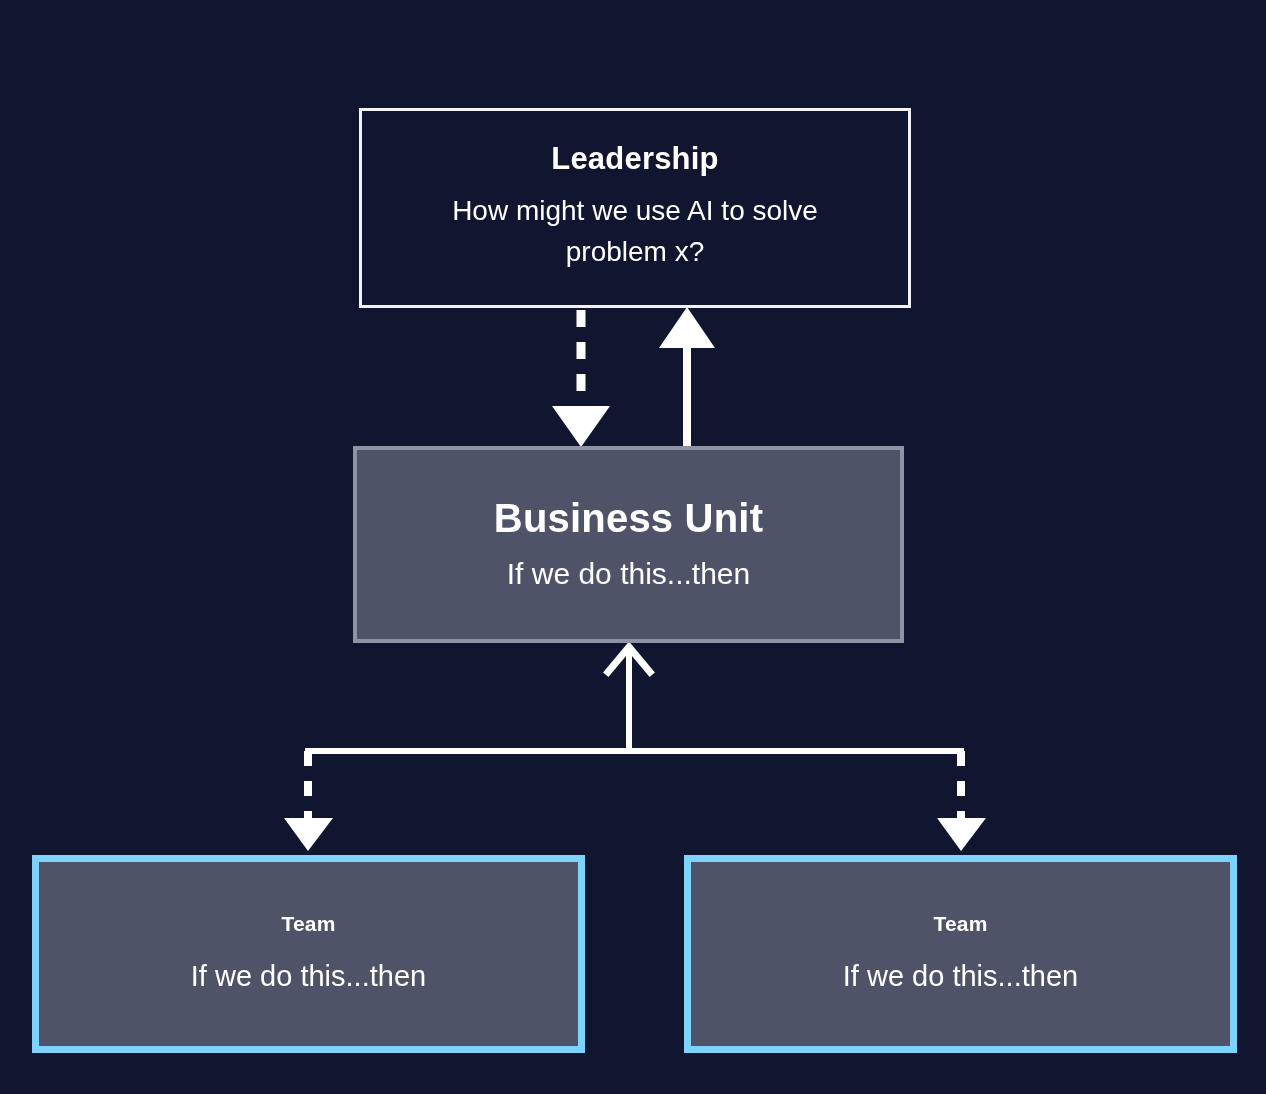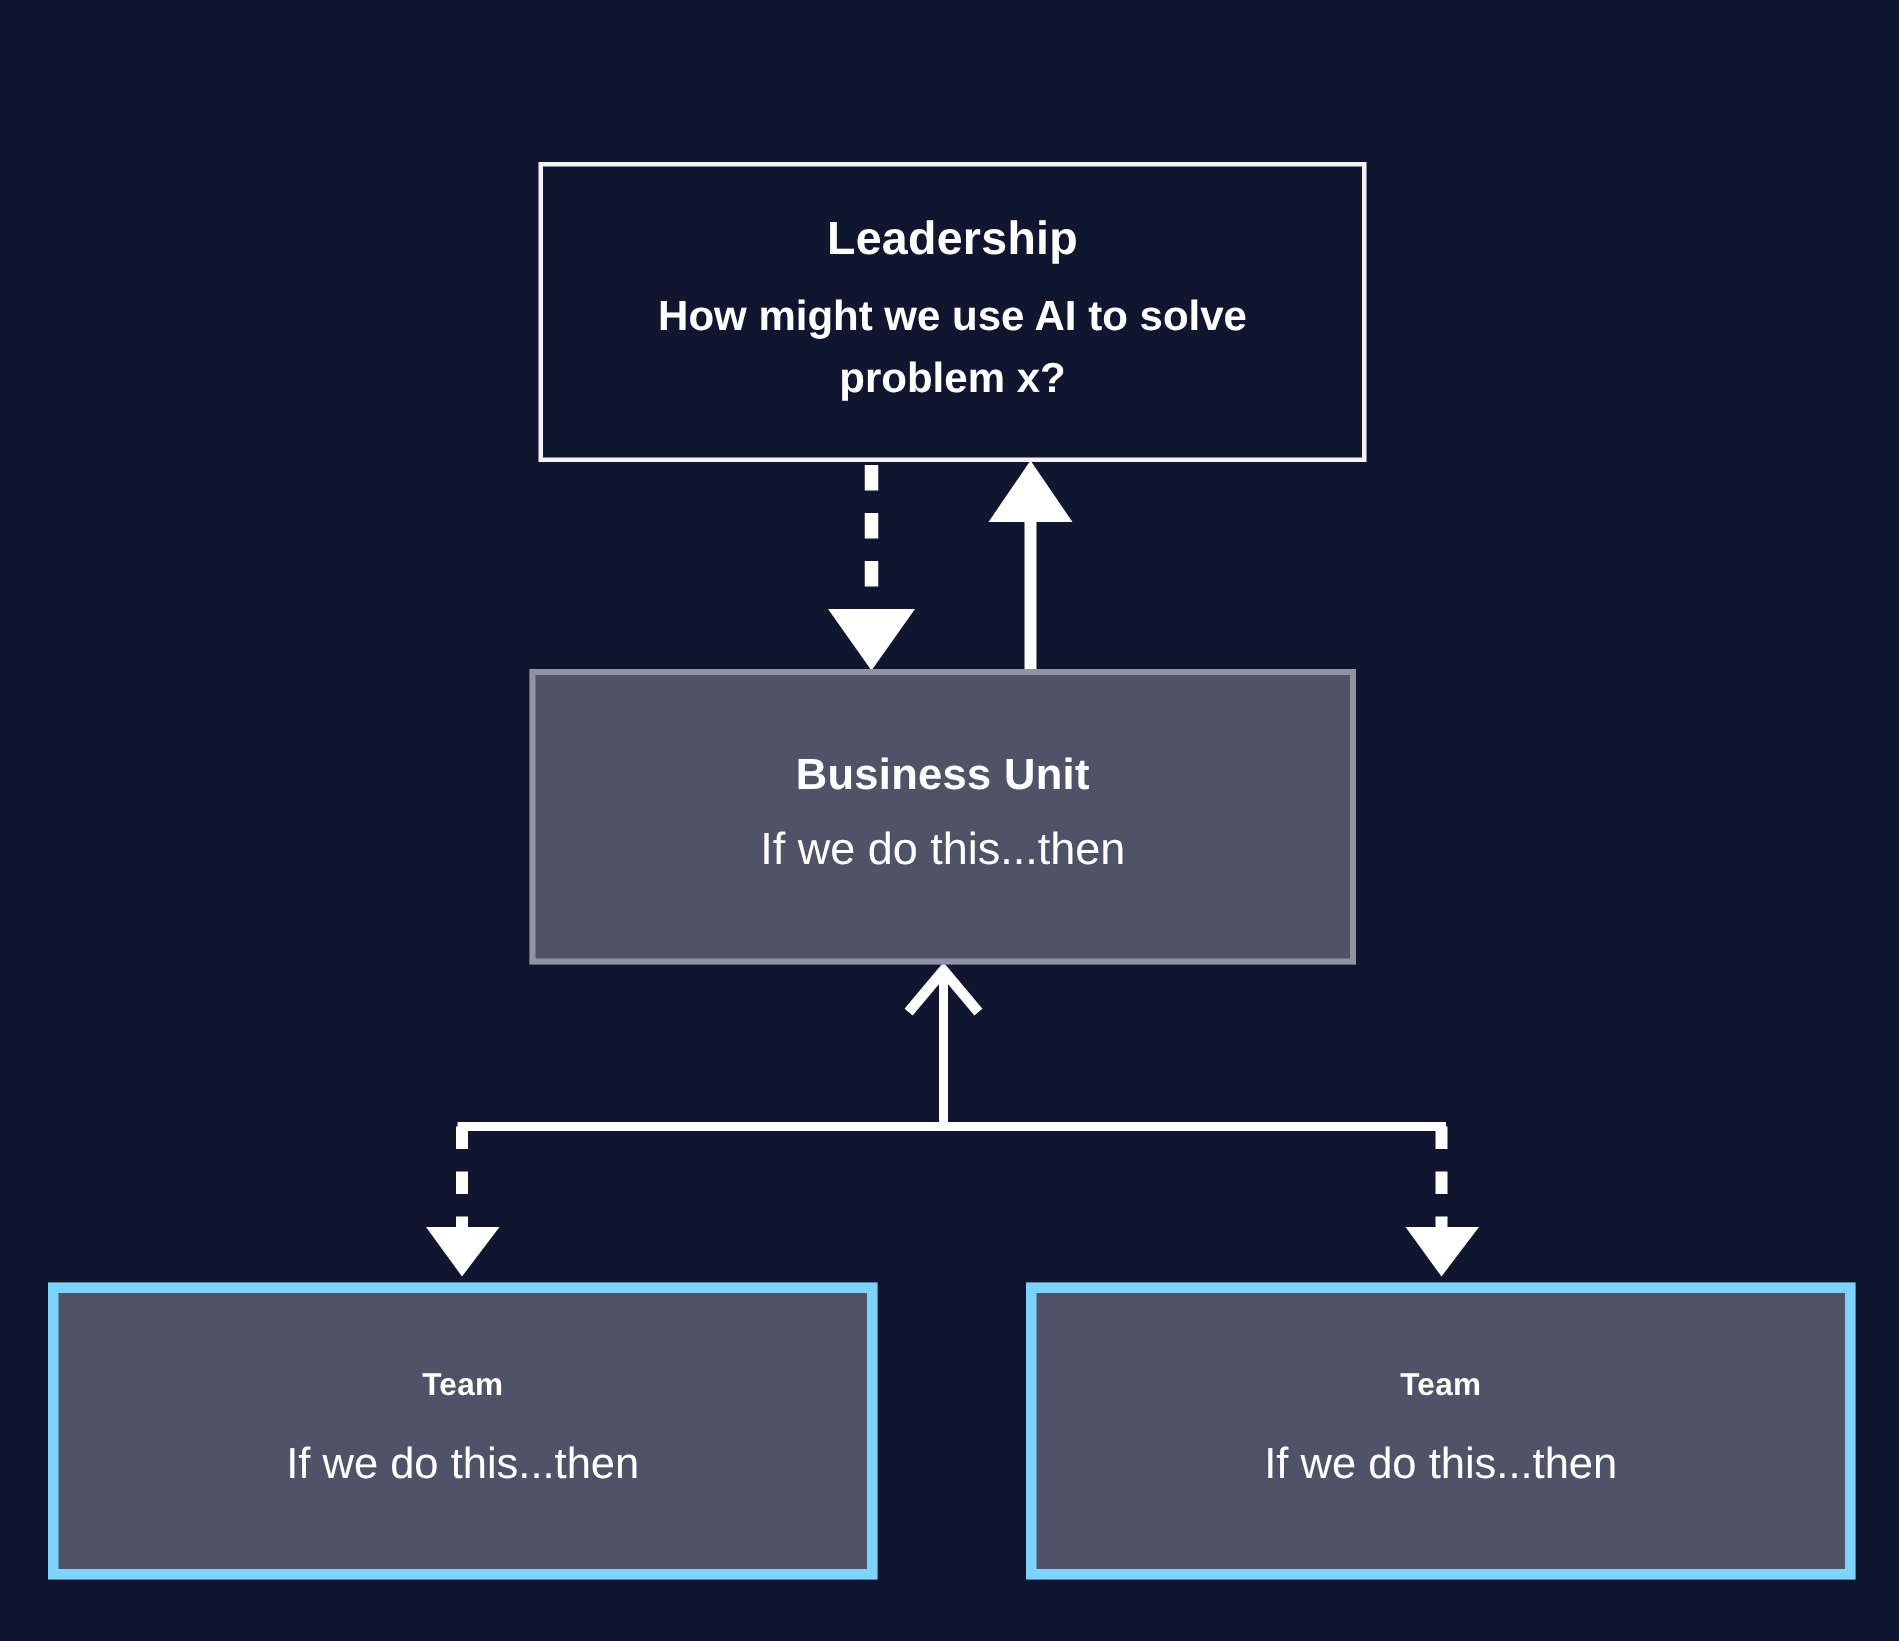--- a/index.html
+++ b/index.html
@@ -39,21 +39,21 @@
     justify-content: center;
     text-align: center;
     color: #ffffff;
   }
   .node .title {
     font-weight: bold;
     line-height: 1.2;
     letter-spacing: 0.2px;
   }
   .node .body {
-    font-weight: 700;
+    font-weight: 400;
     line-height: 1.45;
   }
   
   #node-leadership {
     left: 359px;
     top: 108px;
     width: 552px;
     height: 200px;
     background: transparent;
     border: 3px solid #f2f3f7;
@@ -71,21 +71,21 @@
   #node-business-unit {
     left: 353px;
     top: 446px;
     width: 551px;
     height: 197px;
     background: #4e5368;
     border: 4px solid #8e94a4;
     padding: 4px 24px;
   }
   #node-business-unit .title {
-    font-size: 29px;
+    font-size: 40px;
     margin-bottom: 10px;
   }
   #node-business-unit .body {
     font-size: 30px;
     font-weight: 300;
   }
   
   .node-team {
     top: 855px;
     width: 553px;

